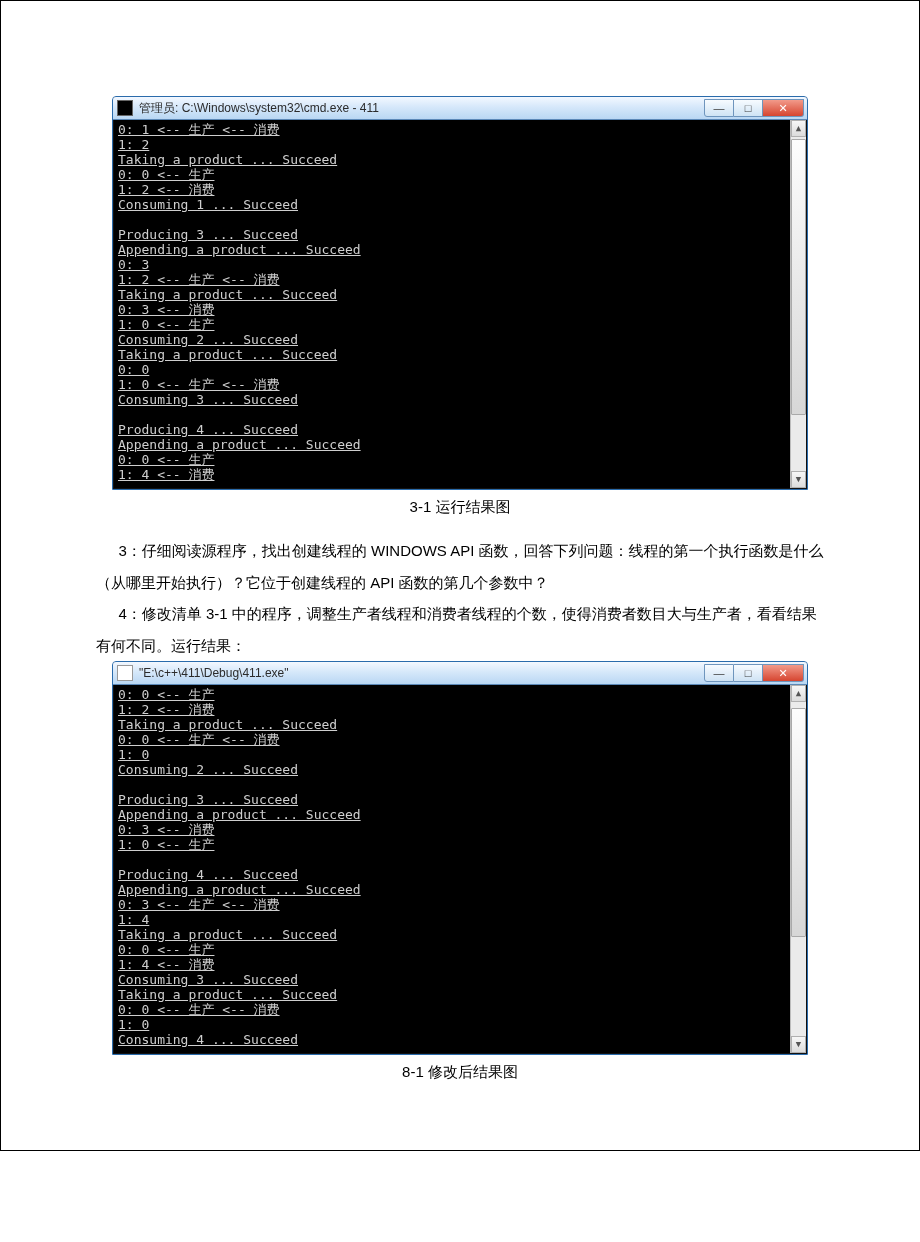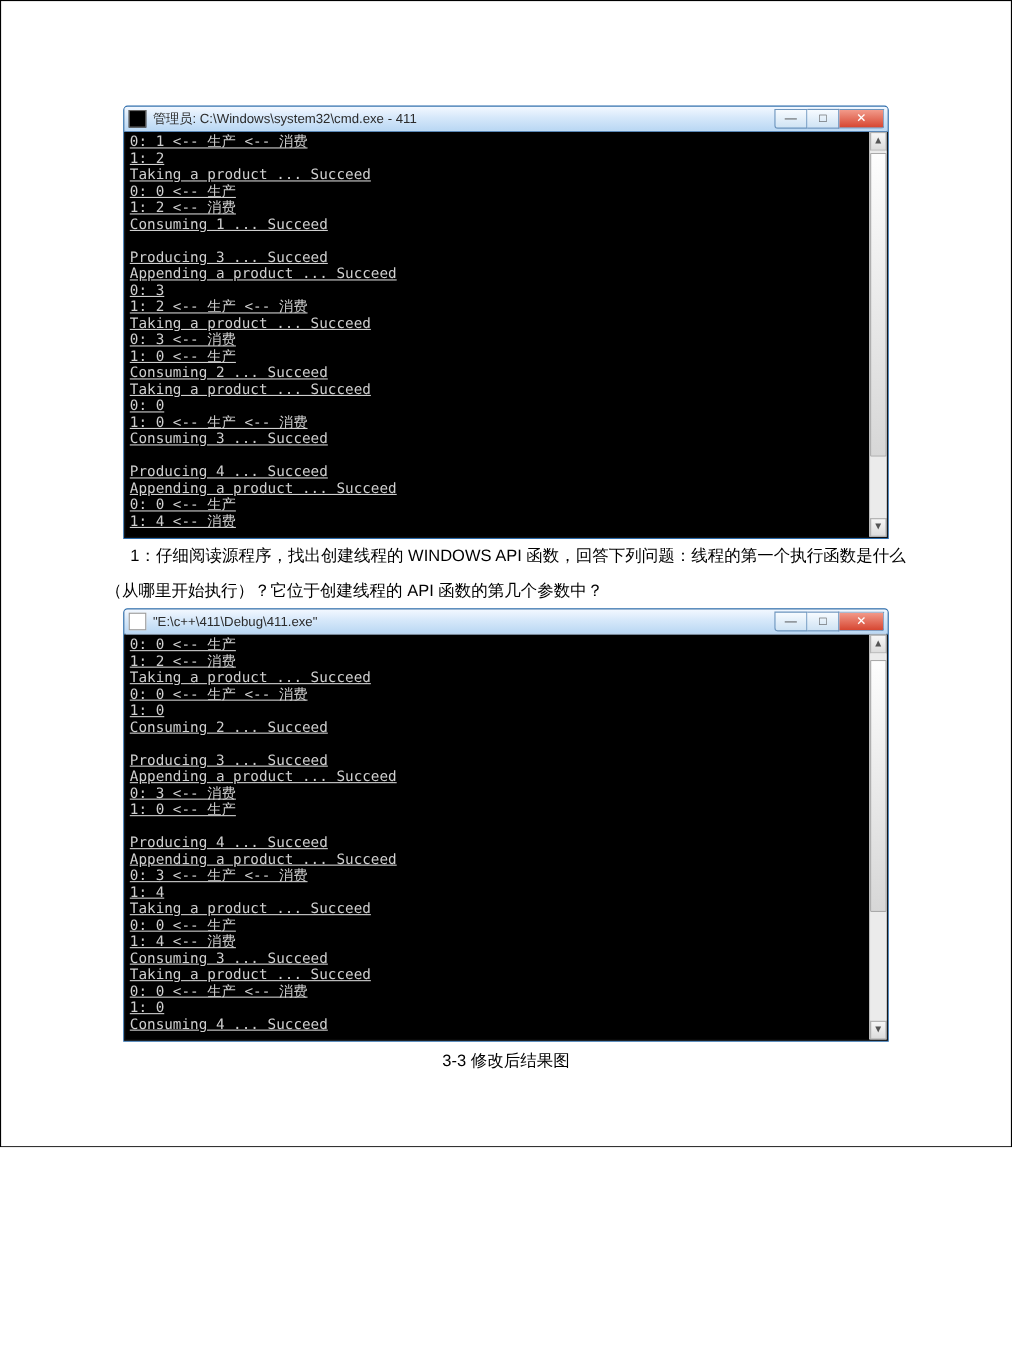--- a/index.html
+++ b/index.html
@@ -157,22 +157,24 @@
 Producing 4 ... Succeed
 Appending a product ... Succeed
 0: 0 &lt;-- 生产
 1: 4 &lt;-- 消费</span><div class="scrollbar">
         <div class="sb-btn">▲</div>
         <div class="sb-track"><div class="sb-thumb"></div></div>
         <div class="sb-btn">▼</div>
       </div></div>
   </div>
 
-
-  <p class="bodytext indent">1：仔细阅读源程序，找出创建线程的 WINDOWS API 函数，回答下列问题：线程的第一个执行函数是什么（从哪里开始执行）？它位于创建线程的 API 函数的第几个参数中？</p>
+  <div class="caption">3-1 运行结果图</div>
+
+  <p class="bodytext indent">3：仔细阅读源程序，找出创建线程的 WINDOWS API 函数，回答下列问题：线程的第一个执行函数是什么（从哪里开始执行）？它位于创建线程的 API 函数的第几个参数中？</p>
+  <p class="bodytext indent">4：修改清单 3-1 中的程序，调整生产者线程和消费者线程的个数，使得消费者数目大与生产者，看看结果有何不同。运行结果：</p>
 
   <div class="cmd-window">
     <div class="titlebar">
       <span class="title-icon white"></span>
       <span class="title-text">"E:\c++\411\Debug\411.exe"</span>
       <div class="winbtns">
         <div class="winbtn">—</div>
         <div class="winbtn">□</div>
         <div class="winbtn close">✕</div>
       </div>
@@ -200,15 +202,15 @@
 Taking a product ... Succeed
 0: 0 &lt;-- 生产 &lt;-- 消费
 1: 0
 Consuming 4 ... Succeed</span><div class="scrollbar">
         <div class="sb-btn">▲</div>
         <div class="sb-track"><div class="sb-thumb small"></div></div>
         <div class="sb-btn">▼</div>
       </div></div>
   </div>
 
-  <div class="caption">3-3 修改后结果图</div>
+  <div class="caption">8-1 修改后结果图</div>
 
 </div>
 
 </body></html>

